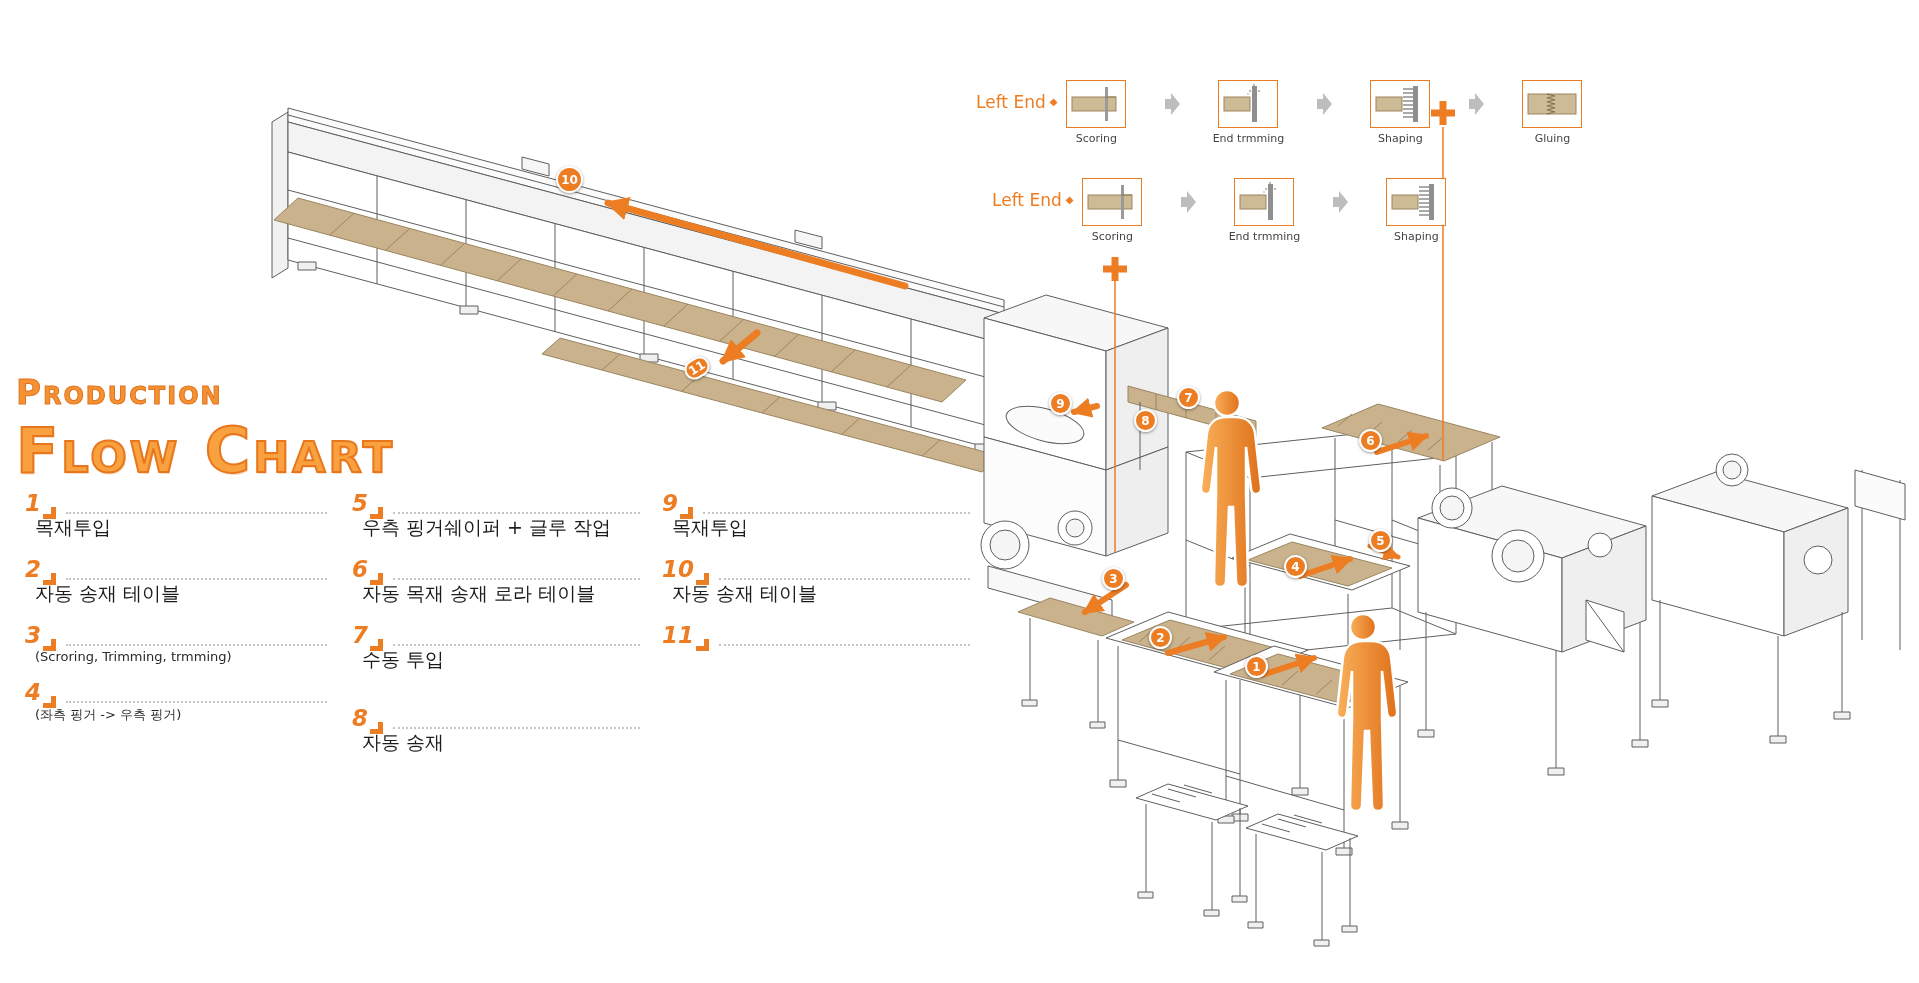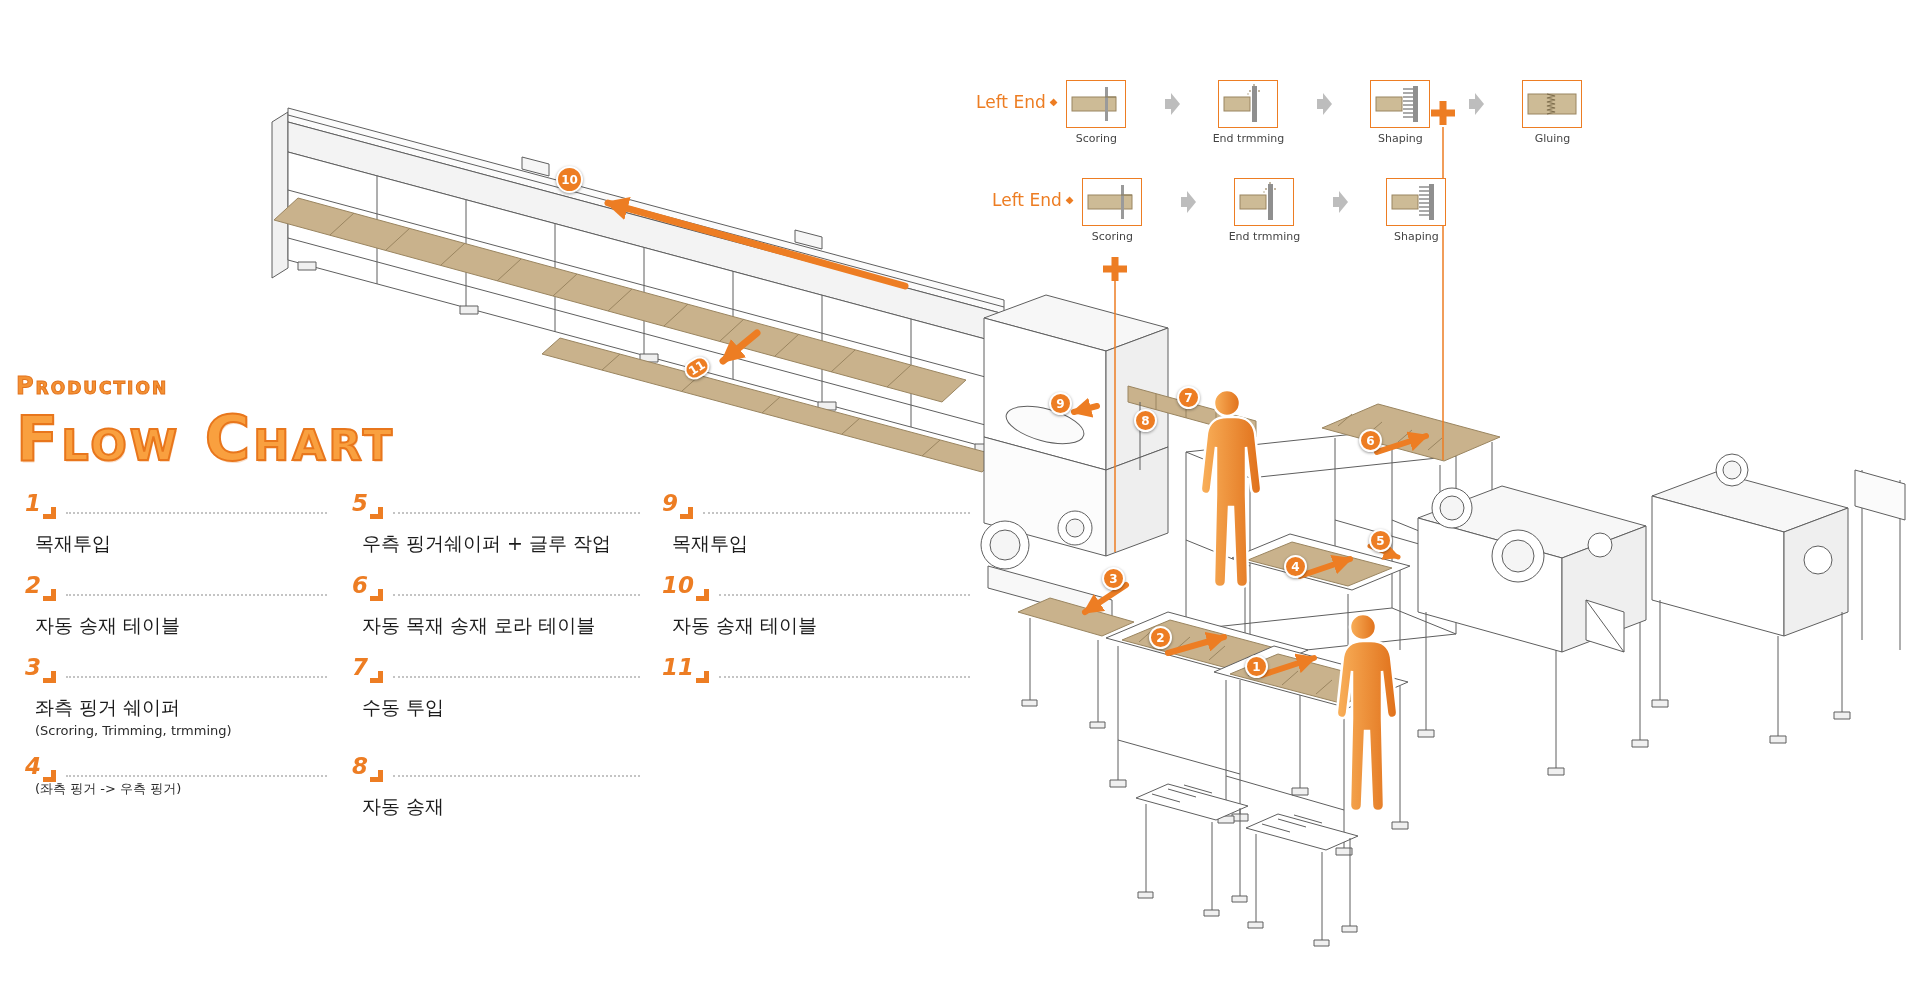--- a/index.html
+++ b/index.html
@@ -13,21 +13,21 @@
   body{font-family:"DejaVu Sans","Liberation Sans",sans-serif;}
   #stage{position:relative;width:1919px;height:983px;background:#fff;overflow:hidden;}
 
   
   #machine-svg{position:absolute;inset:0;z-index:1;}
 
   
   .title-block{position:absolute;left:16px;top:372px;z-index:6;}
   .title-eyebrow{
     font-variant:small-caps;text-transform:capitalize;
-    font-size:24px;font-weight:bold;letter-spacing:2px;
+    font-size:34px;font-weight:bold;letter-spacing:2px;
     color:#f49133;-webkit-text-stroke:1px #e2731d;
   }
   .title-main{
     font-variant:small-caps;text-transform:capitalize;
     font-size:62px;font-weight:bold;letter-spacing:3px;line-height:1.0;
     color:#f9a câ03f;
     color:#f9a03f;-webkit-text-stroke:2px #e8761c;
     text-shadow:1px 2px 0 rgba(232,118,28,.25);
     margin-top:8px;
   }
@@ -43,21 +43,21 @@
     font-size:23px;font-weight:bold;color:var(--accent);
     line-height:1;font-style:italic;
   }
   .li-bracket{
     display:inline-block;width:13px;height:12px;
     border-right:5px solid var(--accent);
     border-bottom:5px solid var(--accent);
     margin-left:2px;margin-bottom:-4px;
   }
   .li-dots{flex:1;border-bottom:2px dotted #c4c4c4;margin:0 0 1px 10px;}
-  .li-label{font-size:19px;color:#1c1c1c;margin-top:16px;padding-left:10px;}
+  .li-label{font-size:19px;color:#1c1c1c;margin-top:0;padding-left:10px;}
   .li-sub{font-size:13px;color:#2a2a2a;margin-top:2px;padding-left:10px;}
   .li-sub:empty{display:none;}
 
   
   .proc{position:absolute;display:flex;align-items:flex-start;z-index:6;}
   #proc-left{left:976px;top:80px;}
   #proc-right{left:992px;top:178px;}
   .proc-title{
     color:var(--accent);font-size:17px;font-weight:500;
     margin-right:8px;margin-top:12px;white-space:nowrap;
@@ -276,21 +276,20 @@
         </div>
       <div class="li-label">자동 송재 테이블</div>
 
     </div>
     <div class="legend-item">
       <div class="li-head">
           <span class="li-num">3</span>
           <span class="li-bracket"></span>
           <span class="li-dots"></span>
         </div>
-      <div class="li-label">좌측 핑거 쉐이퍼</div>
       <div class="li-sub">(Scroring, Trimming, trmming)</div>
     </div>
     <div class="legend-item">
       <div class="li-head">
           <span class="li-num">4</span>
           <span class="li-bracket"></span>
           <span class="li-dots"></span>
         </div>
       <div class="li-sub">(좌측 핑거 -&gt; 우측 핑거)</div>
     </div>

